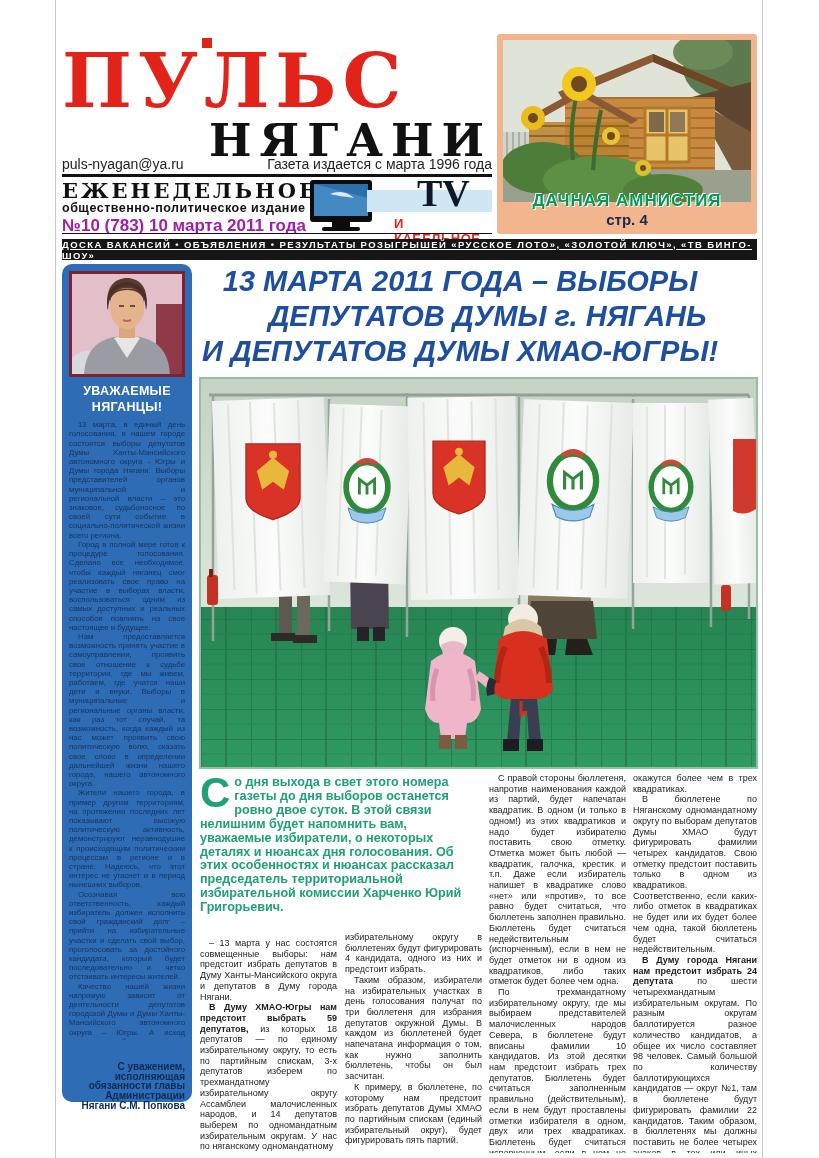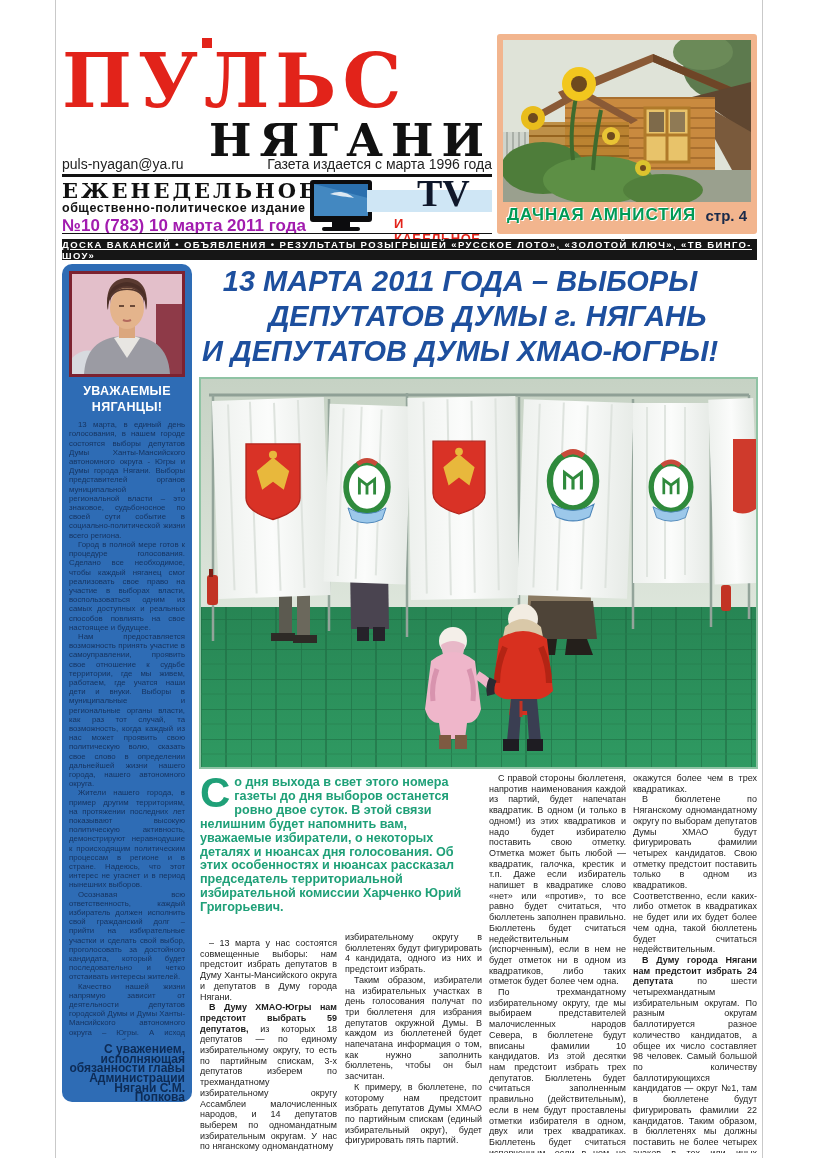--- a/index.html
+++ b/index.html
@@ -20,35 +20,35 @@
   .rule-thin { background:#111; height:1px; }
   .weekly { font-family:"DejaVu Serif", serif; font-weight:900; font-size:21px; letter-spacing:3px; color:#111; }
   .weekly-sub { font-weight:bold; font-size:12.5px; color:#111; letter-spacing:0.5px; }
   .issue { font-weight:bold; font-size:17px; color:#a21caf; margin-top:5px; }
   .tv-band { background:#cfe6f5; height:22px; }
   .tv-big { font-family:"Liberation Serif", serif; font-weight:bold; font-size:38px; color:#0f172a; line-height:1; }
   .cable { font-weight:bold; font-size:13px; color:#e2231a; letter-spacing:0.5px; }
 
   
   .promo { border:6px solid #f2b58e; background:#f2b58e; border-radius:3px; }
-  .promo-caption { background:#f2b58e; height:26px; display:flex; align-items:center; justify-content:space-between; padding:0 4px; }
+  .promo-caption { background:#f2b58e; height:26px; display:flex; align-items:center; justify-content:flex-end; padding:0 4px;flex-direction:column; }
   .promo-title { font-weight:bold; font-size:17px; color:#009a56; letter-spacing:1px;
     text-shadow:1px 1px 0 #fff, -1px -1px 0 #fff; }
   .promo-page { font-weight:bold; font-size:15px; color:#1a2a4a; }
 
   
   .ticker { background:#161616; color:#fff; display:flex; align-items:center; justify-content:center;text-decoration:underline; }
   .ticker span { font-size:9.5px; font-weight:bold; letter-spacing:1.4px; }
 
   
   .sidebar { background:#2e6cb5; border-radius:10px; padding:7px; }
   .portrait-frame { border:3px solid #7c2230; background:#e3bfca; }
   .sb-title { color:#ffffff; font-weight:bold; font-size:12.5px; text-align:center; line-height:1.25; letter-spacing:0.3px; margin:7px 0 5px; }
   .sb-text p { color:#16335f; font-size:7.8px; line-height:9.2px; text-align:justify; text-indent:9px; }
-  .sb-sig { color:#0d2b55; font-weight:bold; font-size:12px; line-height:9.6px; text-align:right; margin-top:5px; }
+  .sb-sig { color:#0d2b55; font-weight:bold; font-size:10px; line-height:9.6px; text-align:right; margin-top:22px; }
 
   
   .headline { color:#1d4f9e; font-weight:800; font-size:29px; line-height:35px; letter-spacing:0; }
   .headline div { white-space:nowrap; }
 
   
   .photo-frame { border:2px solid #8fc3a4; }
 
   
   .intro { color:#1fa078; font-weight:bold; font-size:12.6px; line-height:13.9px; }

